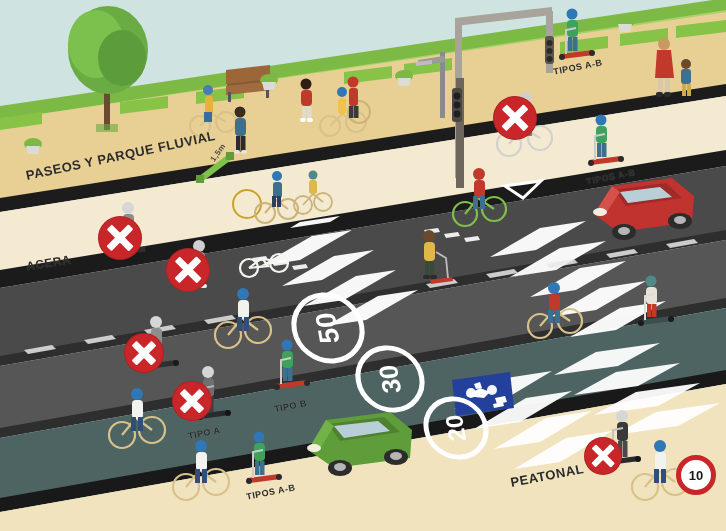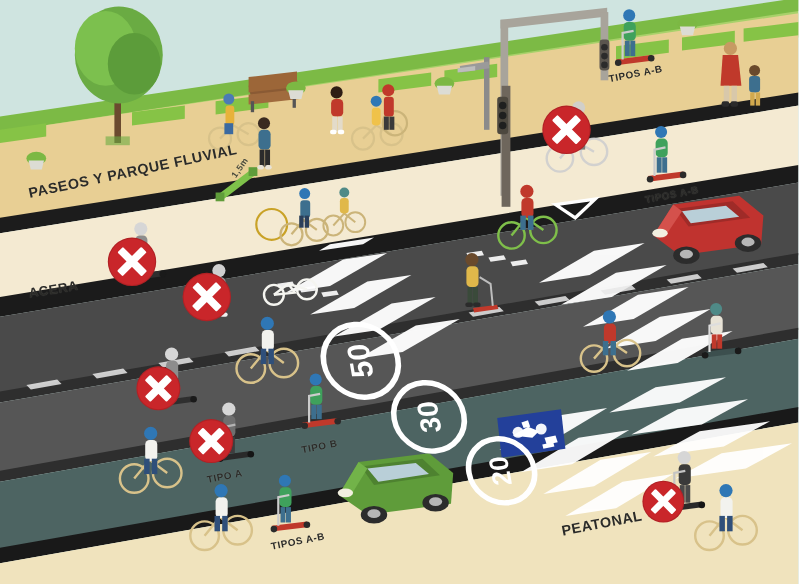--- a/index.html
+++ b/index.html
@@ -493,20 +493,23 @@
   <div class="spd" style="left:292px;top:292px;width:62px;height:62px;font-size:28px;transform:rotate(-100deg) skewX(-6deg);">
     <span>50</span>
   </div>
   <div class="spd" style="left:356px;top:345px;width:58px;height:58px;font-size:26px;transform:rotate(-100deg) skewX(-6deg);">
     <span>30</span>
   </div>
   <div class="spd" style="left:424px;top:396px;width:54px;height:54px;font-size:24px;transform:rotate(-100deg) skewX(-6deg);">
     <span>20</span>
   </div>
 
+  <div class="redspd" style="left:676px;top:455px;width:30px;height:30px;font-size:13px;">
+    <span>10</span>
+  </div>
 
   <div class="no-sign" style="left:98px;top:216px;width:44px;height:44px;"></div>
   <div class="no-sign" style="left:166px;top:248px;width:44px;height:44px;"></div>
   <div class="no-sign" style="left:493px;top:96px;width:44px;height:44px;"></div>
   <div class="no-sign" style="left:124px;top:333px;width:40px;height:40px;"></div>
   <div class="no-sign" style="left:172px;top:381px;width:40px;height:40px;"></div>
   <div class="no-sign" style="left:584px;top:437px;width:38px;height:38px;"></div>
 
   <div class="zlabel" style="left:24px;top:148px;font-size:13px;transform:rotate(-12deg);">PASEOS Y PARQUE FLUVIAL</div>
   <div class="zlabel" style="left:26px;top:256px;font-size:12px;transform:rotate(-9deg);">ACERA</div>

